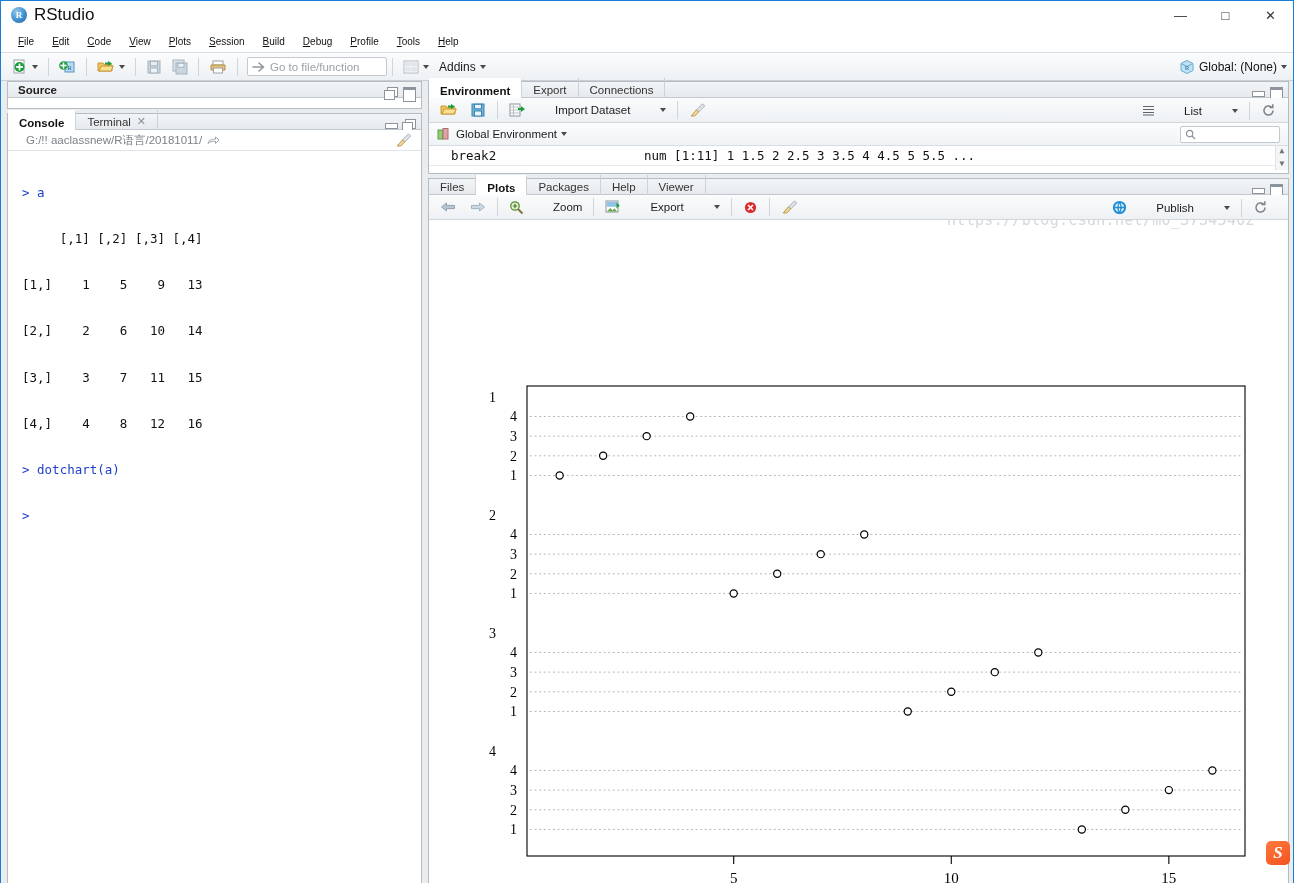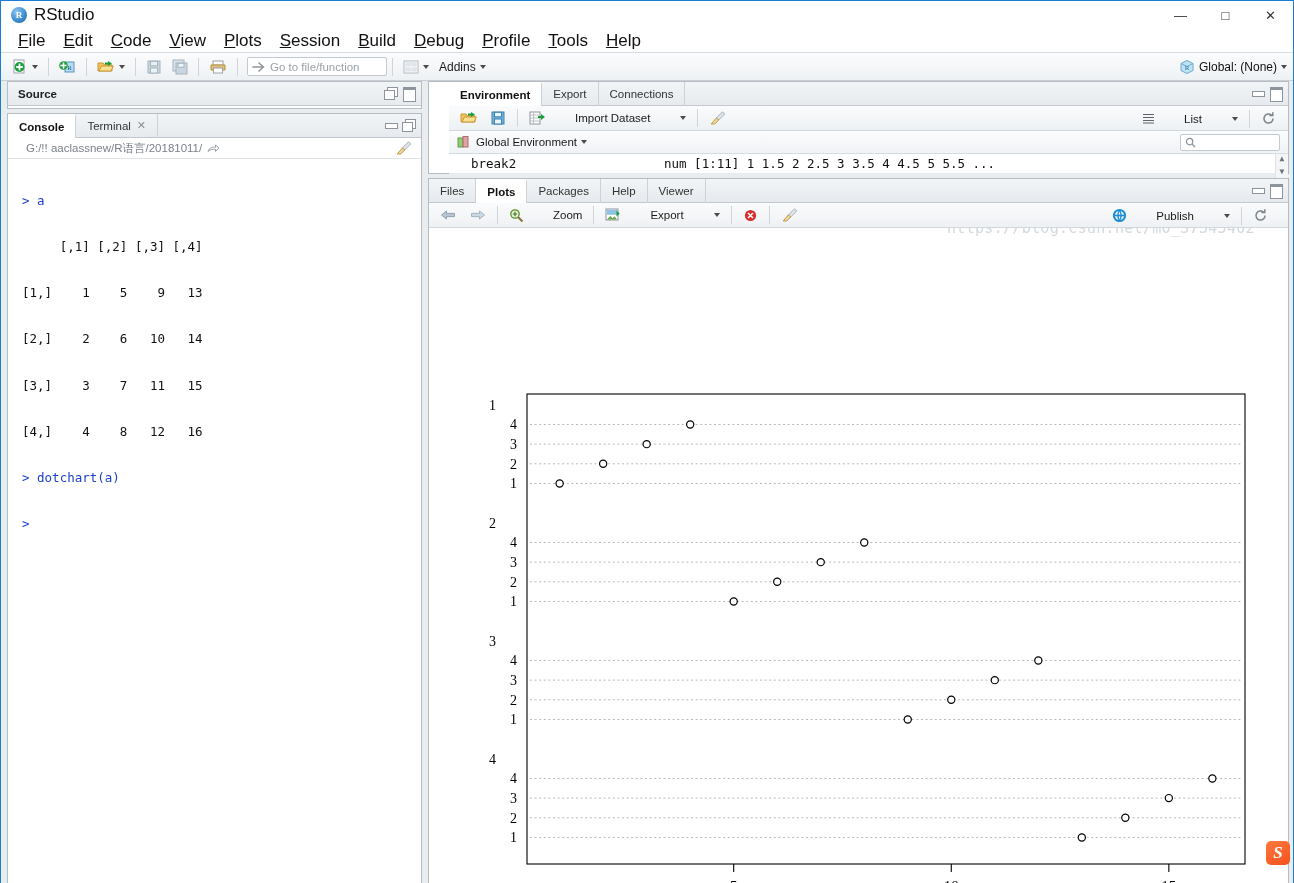--- a/index.html
+++ b/index.html
@@ -35,21 +35,21 @@
     width:45px; height:29px; display:flex; align-items:center; justify-content:center;
     color:#333; font-size:13px;
   }
 
   
   .menubar {
     height:23px; background:#ffffff; display:flex; align-items:center;
     padding-left:8px; border-bottom:1px solid #d9dde1;
   }
   .menubar .mi {
-    padding:2px 9px; font-size:17px; color:#111; cursor:default;
+    padding:2px 9px; font-size:10px; color:#111; cursor:default;
   }
   .menubar .mi u { text-decoration:underline; }
 
   
   .toolbar {
     height:28px; background:linear-gradient(#fbfcfd,#eef1f4);
     border-bottom:1px solid #c9cfd5; display:flex; align-items:center;
     padding:0 6px; position:relative;
   }
   .tb-btn {
@@ -67,21 +67,21 @@
     position:absolute; right:6px; top:0; height:28px;
     display:flex; align-items:center; font-size:12px; color:#111;
   }
 
   
   .panes { position:relative; height:822px; background:#e9edf0; }
 
   .pane { position:absolute; background:#fff; border:1px solid #b5bcc2; }
 
   .pane-header {
-    height:24px; background:linear-gradient(#f2f5f7,#e6eaee);
+    height:16px; background:linear-gradient(#f2f5f7,#e6eaee);
     border-bottom:1px solid #c2c8ce; display:flex; align-items:center;
     position:relative;
     text-align:center;
   }
   .pane-title { font-size:11.5px; font-weight:bold; color:#222; padding-left:10px; }
   .tabstrip { display:flex; align-items:stretch; height:24px; }
   .tab {
     display:flex; align-items:center; padding:0 11px; font-size:11.5px;
     color:#333; border-right:1px solid #ccd2d8; cursor:default;
   }
@@ -316,21 +316,21 @@
         <div>     [,1] [,2] [,3] [,4]</div>
         <div>[1,]    1    5    9   13</div>
         <div>[2,]    2    6   10   14</div>
         <div>[3,]    3    7   11   15</div>
         <div>[4,]    4    8   12   16</div>
         <div class="cmd">&gt; dotchart(a)</div>
         <div class="cmd">&gt; </div>
       </div>
     </div>
 
-    <div class="pane" id="env-pane" style="left:427px; top:0px; width:861px; height:93px;padding-left:20px;">
+    <div class="pane" id="env-pane" style="left:427px; top:0px; width:861px; height:93px;">
       <div class="pane-header" style="padding:0;">
         <div class="tabstrip">
           <div class="tab active">
             <span>Environment</span>
           </div>
           <div class="tab">
             <span>Export</span>
           </div>
           <div class="tab">
             <span>Connections</span>

